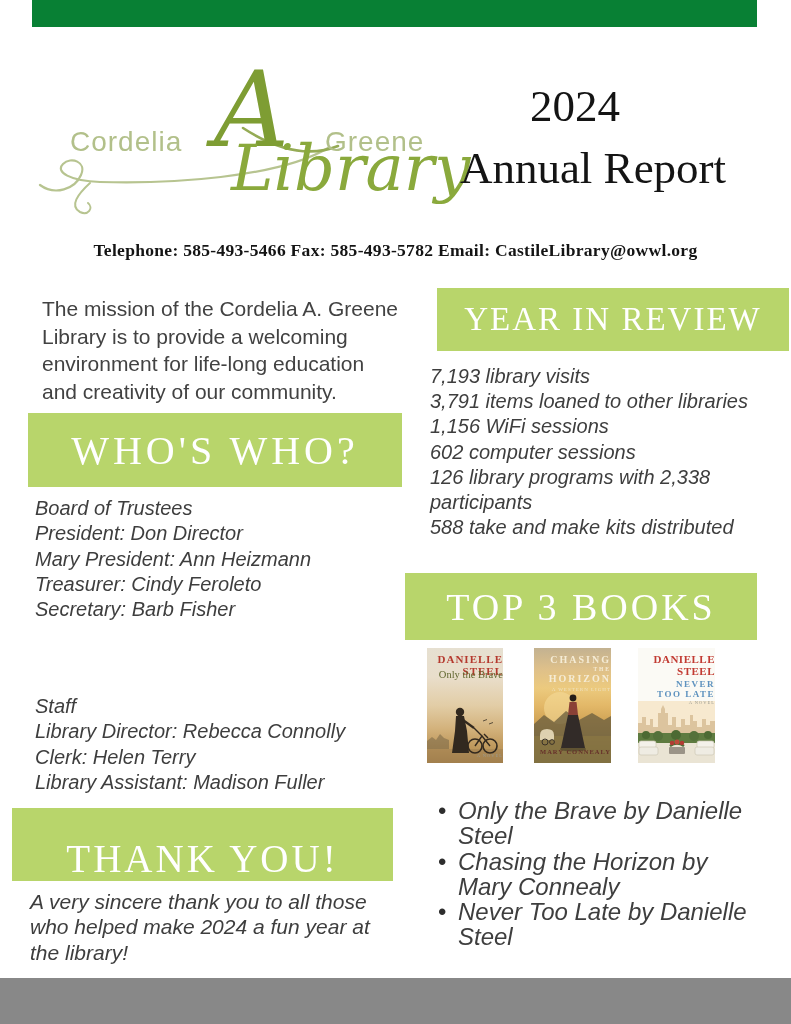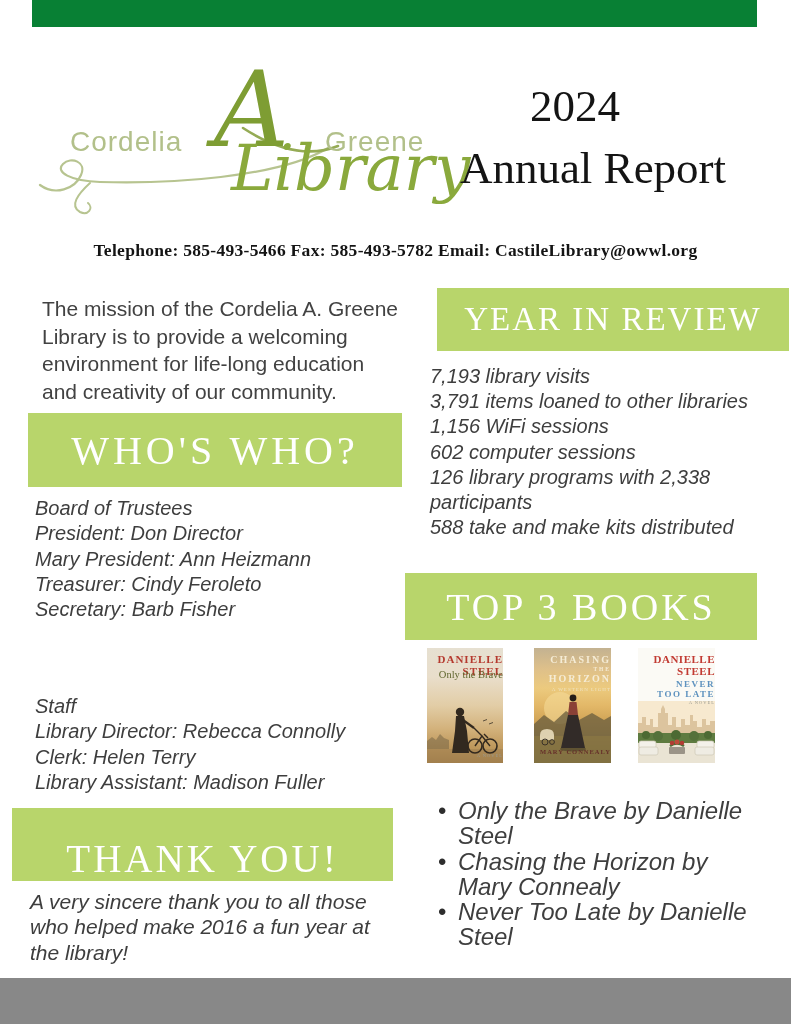--- a/index.html
+++ b/index.html
@@ -119,21 +119,21 @@
     <div>Staff</div>
     <div>Library Director: Rebecca Connolly</div>
     <div>Clerk: Helen Terry</div>
     <div>Library Assistant: Madison Fuller</div>
   </div>
 
   <div id="thank-you-banner" class="banner">
     <span>THANK YOU!</span>
   </div>
 
-  <div id="thank-you-message" class="bodytxt ital">A very sincere thank you to all those who helped make 2016 a fun year at the library!</div>
+  <div id="thank-you-message" class="bodytxt ital">A very sincere thank you to all those who helped make 2024 a fun year at the library!</div>
 
   <div id="year-in-review-banner" class="banner">
     <span>YEAR IN REVIEW</span>
   </div>
 
   <div id="stats-list" class="bodytxt ital">
     <div>7,193 library visits</div>
     <div>3,791 items loaned to other libraries</div>
     <div>1,156 WiFi sessions</div>
     <div>602 computer sessions</div>

